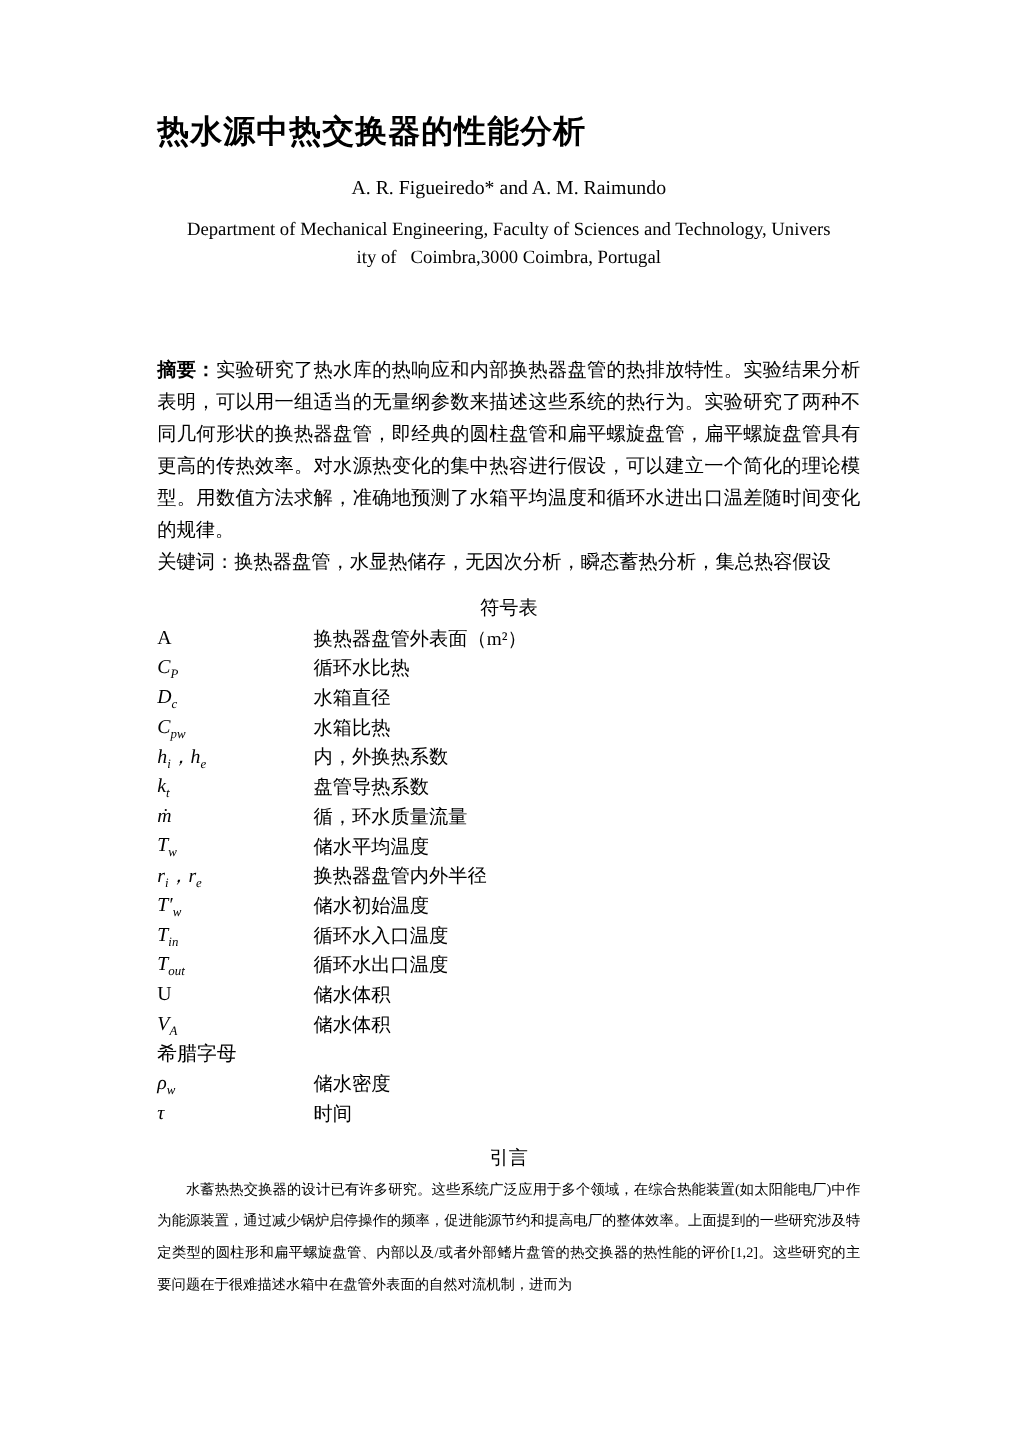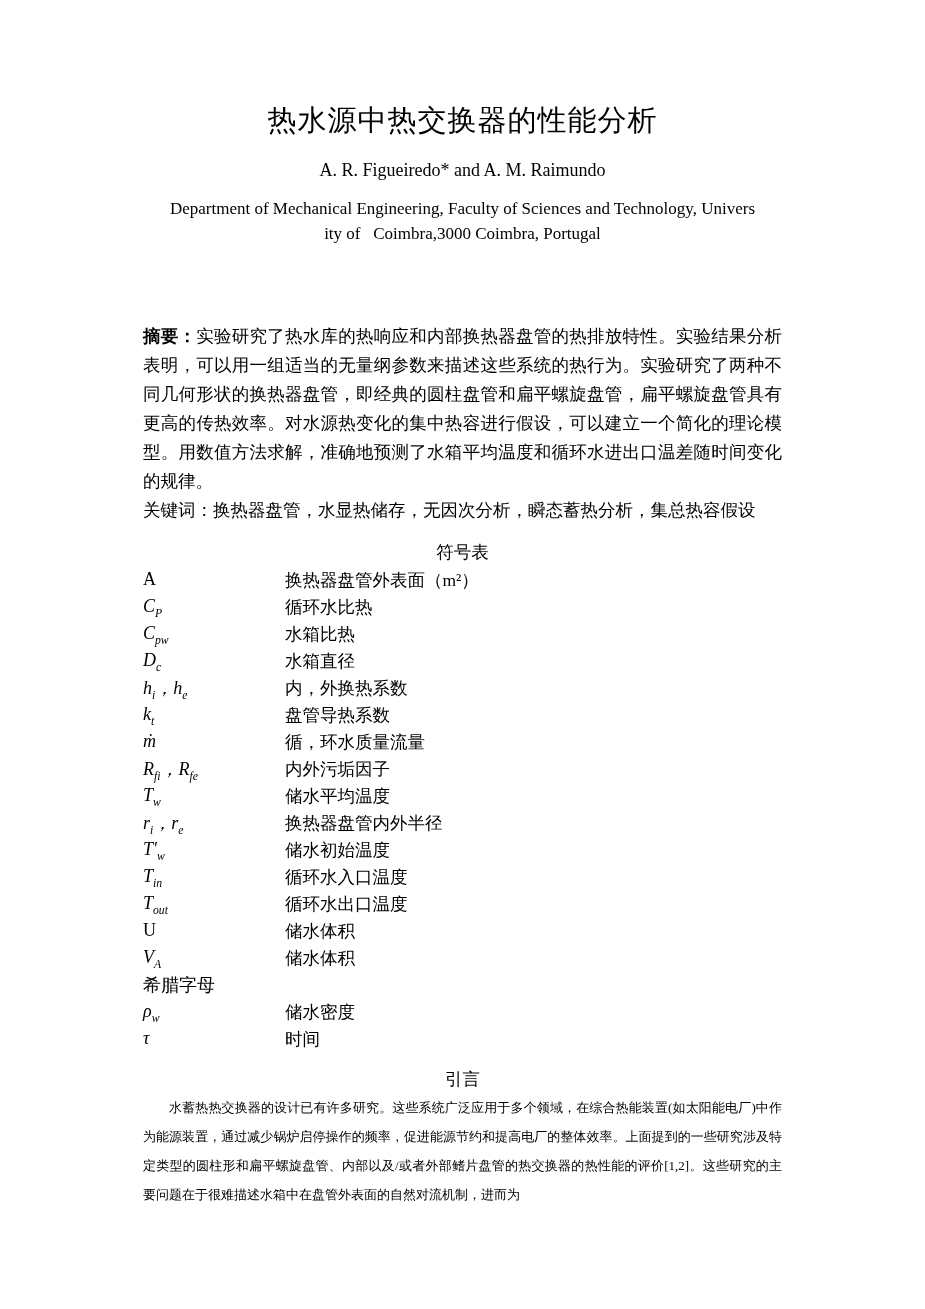--- a/index.html
+++ b/index.html
@@ -11,23 +11,22 @@
     color: #000000;
     overflow: hidden;
   }
   .page {
     width: 925px;
     height: 1309px;
     padding: 100px 143px 0 143px;
     background: #ffffff;
   }
   .title {
-    text-align: center;
     font-size: 29px;
-    font-weight: normal;
+    font-weight: bold;
     line-height: 40px;
     font-family: "Liberation Sans", "DejaVu Sans", sans-serif;
     letter-spacing: 1px;
   }
   .authors {
     text-align: center;
     font-size: 18px;
     line-height: 28px;
     margin-top: 16px;
   }
@@ -110,42 +109,38 @@
   <div class="nomenclature" id="nomenclature">
       <div class="nom-row">
         <span class="nom-symbol"><span>A</span></span>
         <span class="nom-desc">换热器盘管外表面（m²）</span>
       </div>
       <div class="nom-row">
         <span class="nom-symbol italic"><span>C</span><sub>P</sub></span>
         <span class="nom-desc">循环水比热</span>
       </div>
       <div class="nom-row">
+        <span class="nom-symbol italic"><span>D</span><sub>c</sub></span>
+        <span class="nom-desc">水箱直径</span>
+      </div>
+      <div class="nom-row">
         <span class="nom-symbol italic"><span>C</span><sub>pw</sub></span>
         <span class="nom-desc">水箱比热</span>
-      </div>
-      <div class="nom-row">
-        <span class="nom-symbol italic"><span>D</span><sub>c</sub></span>
-        <span class="nom-desc">水箱直径</span>
       </div>
       <div class="nom-row">
         <span class="nom-symbol italic"><span>h</span><sub>i</sub><span>，</span><span>h</span><sub>e</sub></span>
         <span class="nom-desc">内，外换热系数</span>
       </div>
       <div class="nom-row">
         <span class="nom-symbol italic"><span>k</span><sub>t</sub></span>
         <span class="nom-desc">盘管导热系数</span>
       </div>
       <div class="nom-row">
         <span class="nom-symbol italic"><span>ṁ</span></span>
         <span class="nom-desc">循，环水质量流量</span>
-      </div>
-      <div class="nom-row">
-        <span class="nom-symbol italic"><span>R</span><sub>fi</sub><span>，</span><span>R</span><sub>fe</sub></span>
-        <span class="nom-desc">内外污垢因子</span>
       </div>
       <div class="nom-row">
         <span class="nom-symbol italic"><span>T</span><sub>w</sub></span>
         <span class="nom-desc">储水平均温度</span>
       </div>
       <div class="nom-row">
         <span class="nom-symbol italic"><span>r</span><sub>i</sub><span>，</span><span>r</span><sub>e</sub></span>
         <span class="nom-desc">换热器盘管内外半径</span>
       </div>
       <div class="nom-row">

